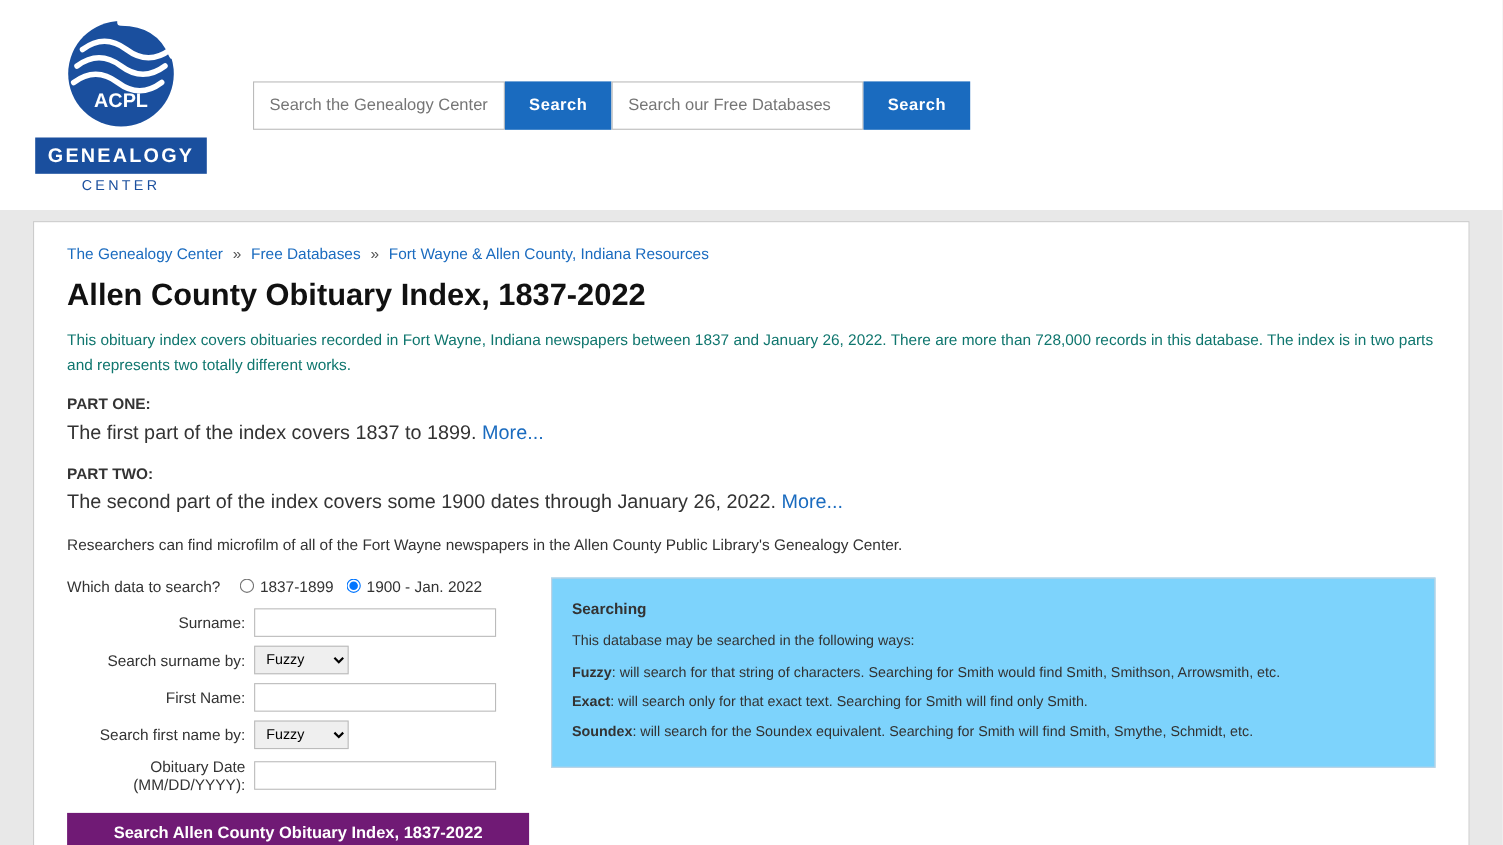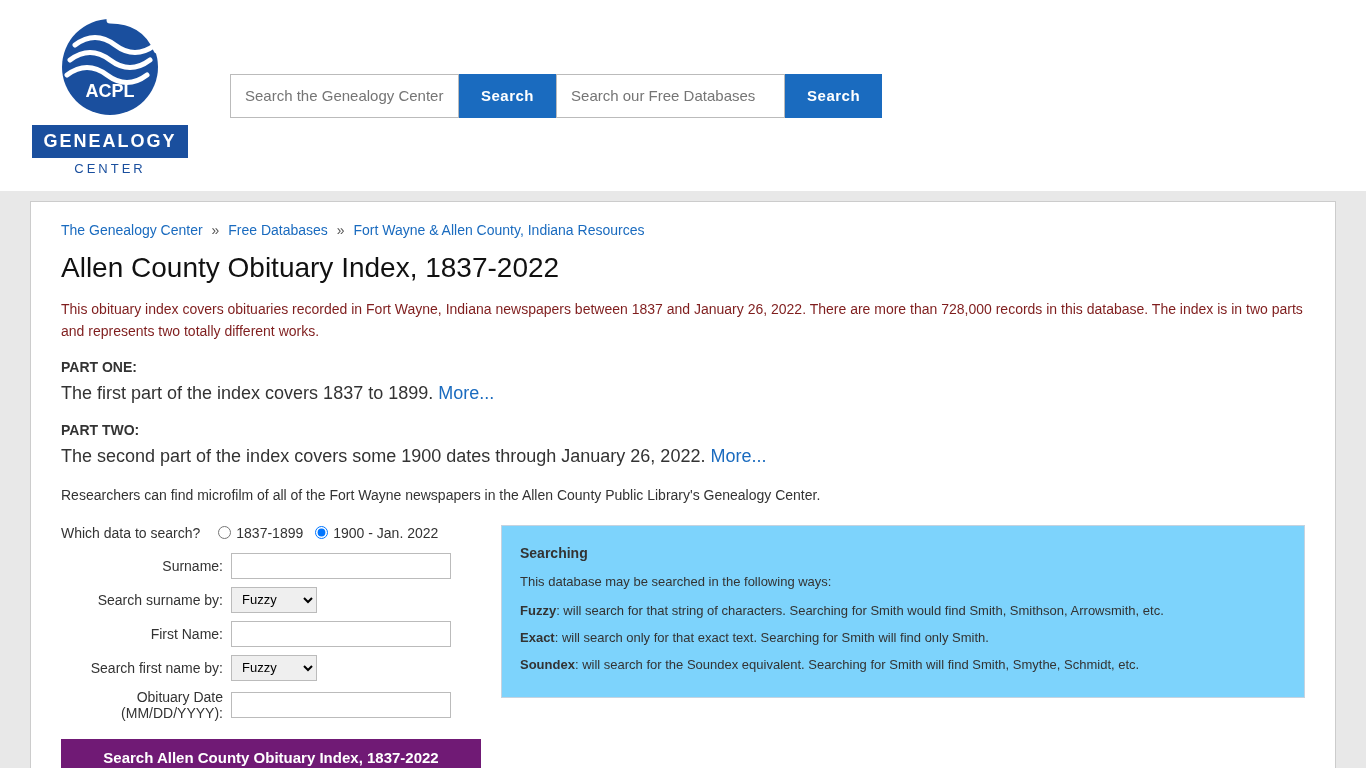--- a/index.html
+++ b/index.html
@@ -89,30 +89,30 @@
       color: #1a6bbf;
       text-decoration: none;
     }
     .breadcrumb .sep {
       margin: 0 5px;
       color: #555;
     }
     
     .page-title {
       font-size: 28px;
-      font-weight: normal;
+      font-weight: bold;
       margin-bottom: 14px;
       color: #111;
     }
     
     .description {
       font-size: 14px;
       line-height: 1.6;
       margin-bottom: 16px;
-      color: #7f1d1d;
+      color: #0f766e;
       margin-top: 11px;
     }
     .part-heading {
       font-weight: bold;
       margin-bottom: 4px;
       font-size: 14px;
     }
     .part-text {
       font-size: 18px;
       margin-bottom: 14px;

